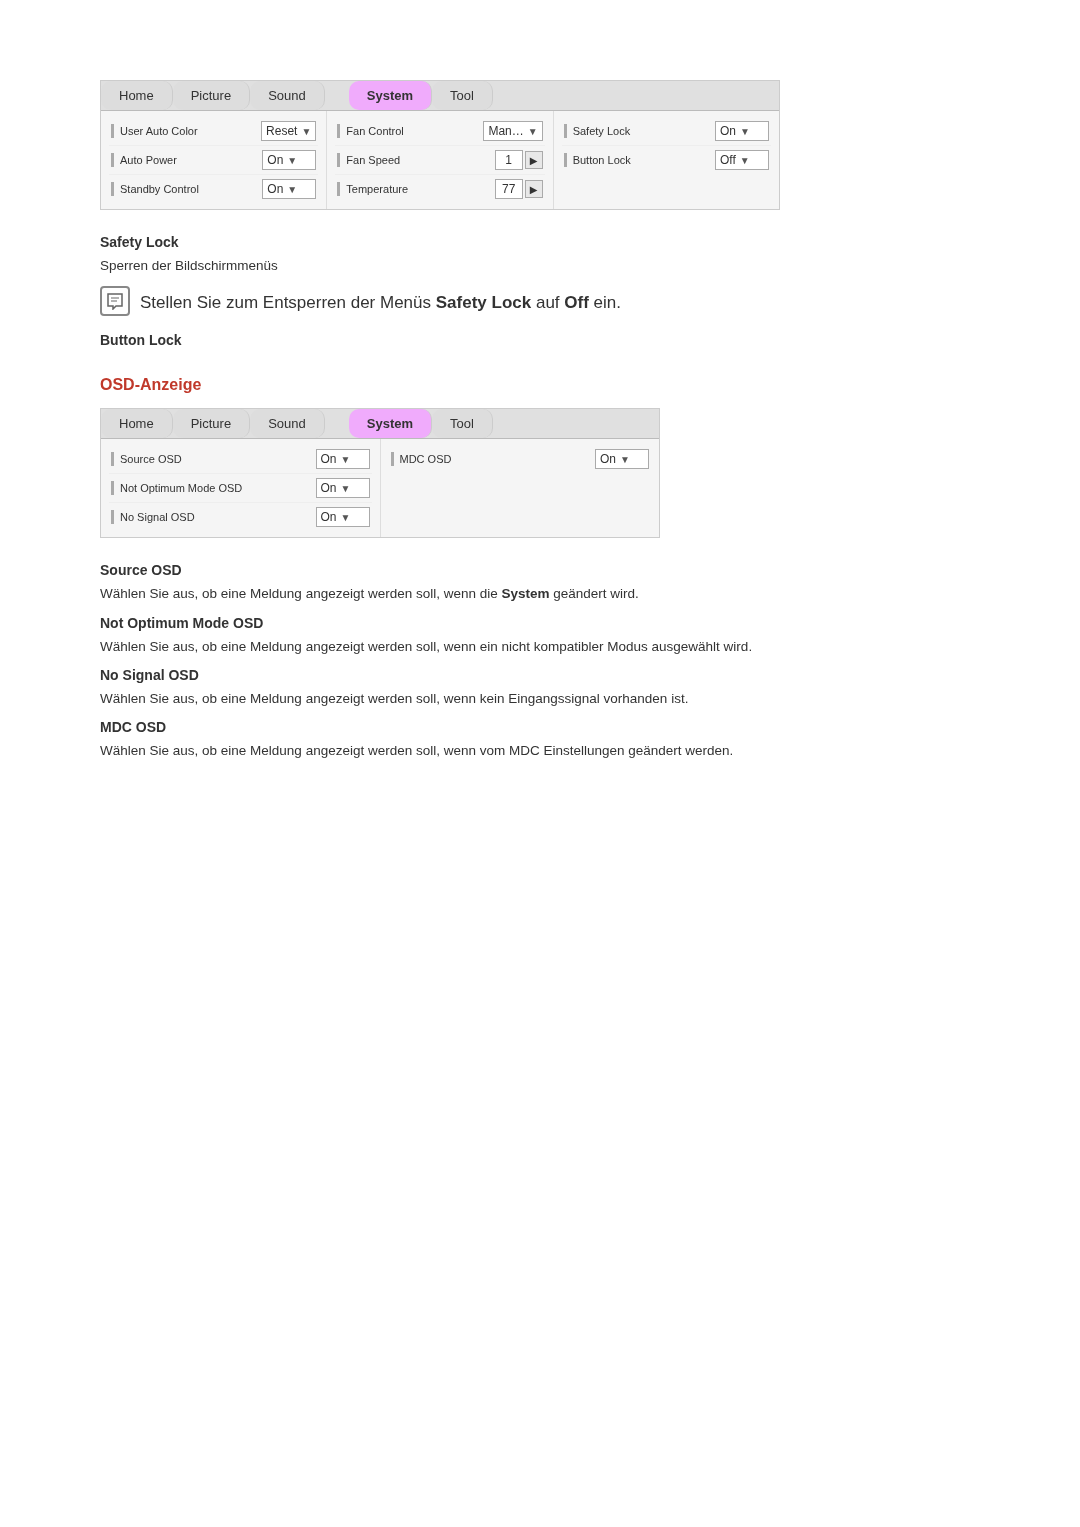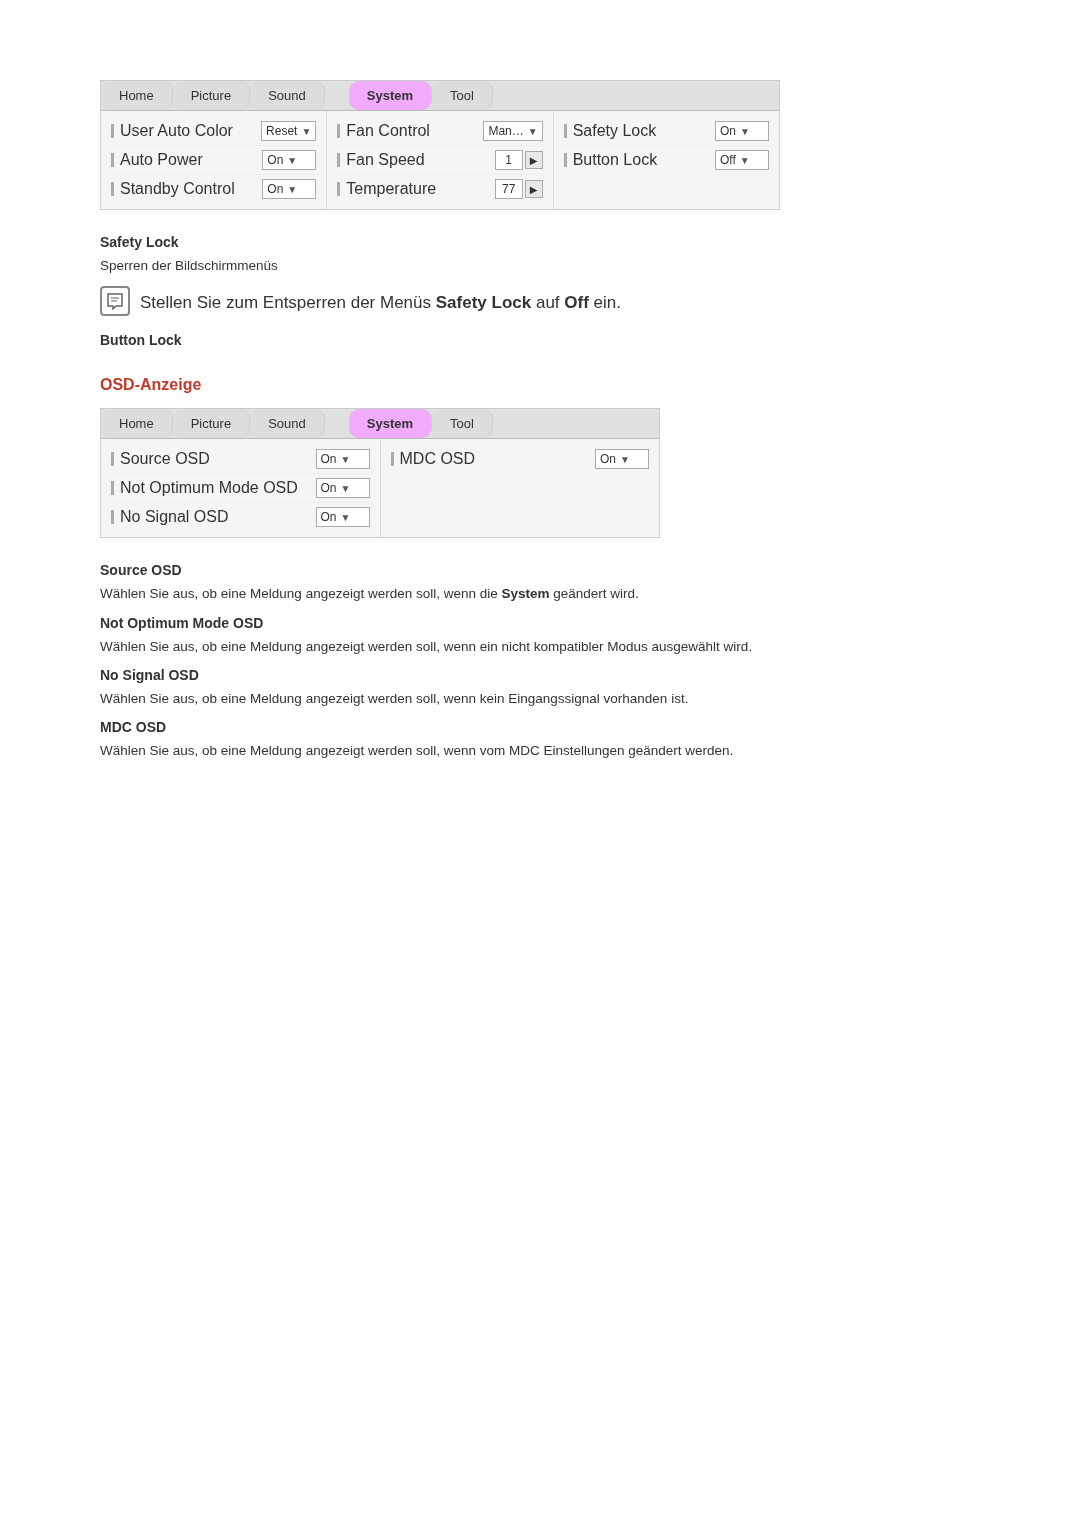--- a/index.html
+++ b/index.html
@@ -72,21 +72,21 @@
       padding: 4px 2px;
       border-bottom: 1px solid #eee;
       min-height: 28px;
     }
 
     .menu-row:last-child {
       border-bottom: none;
     }
 
     .menu-label {
-      font-size: 16px;
+      font-size: 11px;
       color: #333;
       display: flex;
       align-items: center;
       gap: 2px;
       flex: 1;
       white-space: nowrap;
     }
 
     .menu-label .bar {
       display: inline-block;

